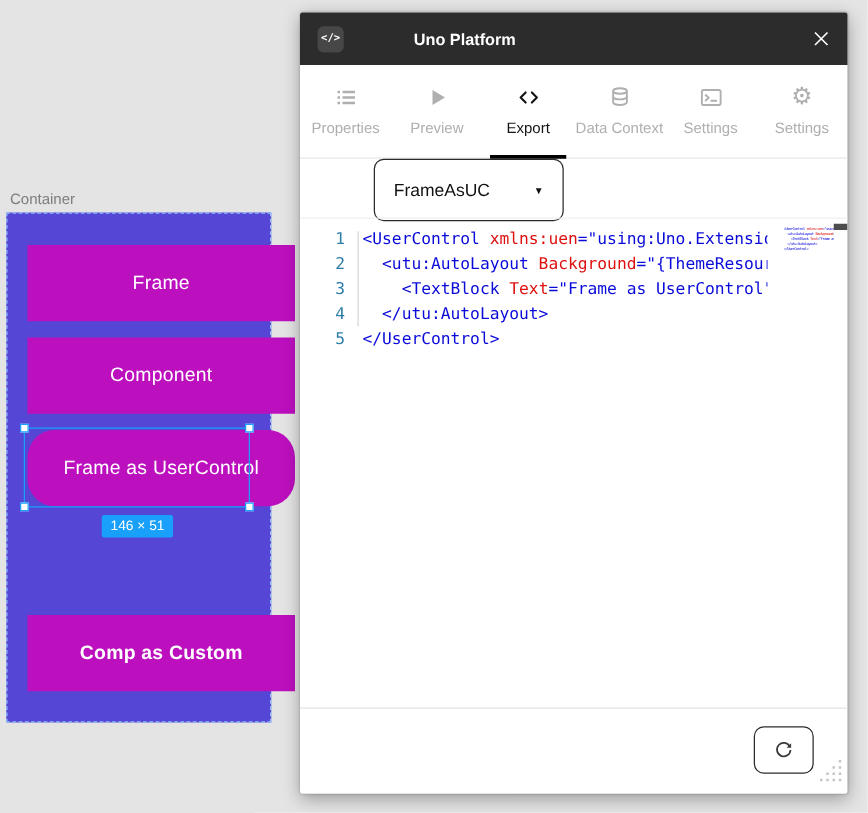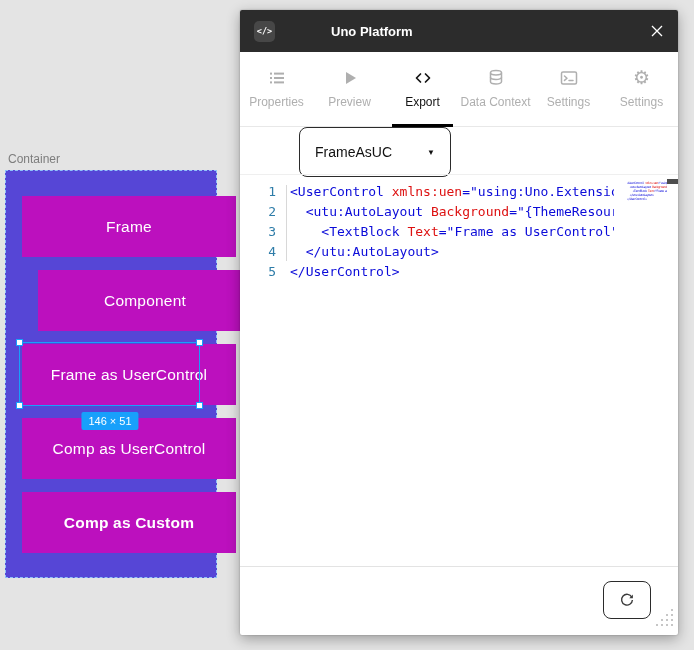--- a/index.html
+++ b/index.html
@@ -7,21 +7,21 @@
   *{box-sizing:border-box;}
 
   
   .canvas-label{position:absolute;left:8px;top:152px;font-size:12px;color:#7d7d7d;}
   .container-frame{position:absolute;left:5px;top:170px;width:212px;height:408px;
     background:var(--container_fill,#5646d6);border:1px dashed var(--container_border,#8fc2fa);}
   .ui-button{position:absolute;left:16px;width:214px;height:61px;
     background:var(--button_fill,#bc10be);color:var(--button_text,#fff);
     display:flex;align-items:center;justify-content:center;
     font-size:15.5px;font-weight:500;letter-spacing:.2px;white-space:nowrap;}
-  .btn-0{top:25px;} .btn-1{top:99px;margin-left:16px;} .btn-2{top:173px;} .btn-3{top:247px;} .btn-4{top:321px;font-weight:bold;}
+  .btn-0{top:25px;} .btn-1{top:99px;} .btn-2{top:173px;border-radius:22px;} .btn-3{top:247px;} .btn-4{top:321px;font-weight:bold;}
   .selection-box{position:absolute;left:19px;top:342px;width:181px;height:64px;
     border:1.5px solid var(--selection_blue,#18a0fb);}
   .handle{position:absolute;width:7px;height:7px;background:#fff;
     border:1px solid var(--selection_blue,#18a0fb);}
   .h-nw{left:-4px;top:-4px;} .h-ne{right:-4px;top:-4px;}
   .h-sw{left:-4px;bottom:-4px;} .h-se{right:-4px;bottom:-4px;}
   .size-badge{position:absolute;left:110px;top:412px;transform:translateX(-50%);
     background:var(--selection_blue,#18a0fb);color:#fff;font-size:11px;
     padding:3px 7px;border-radius:2px;white-space:nowrap;}
 
@@ -72,21 +72,20 @@
 </style>
 </head>
 <body>
 
 <div class="canvas-label">Container</div>
 
 <div class="container-frame">
   <div class="ui-button btn-0">Frame</div>
   <div class="ui-button btn-1">Component</div>
   <div class="ui-button btn-2">Frame as UserControl</div>
-  <div class="ui-button btn-3">Comp as UserControl</div>
   <div class="ui-button btn-4">Comp as Custom</div>
 </div>
 
 <div class="selection-box">
   <div class="handle h-nw"></div>
   <div class="handle h-ne"></div>
   <div class="handle h-sw"></div>
   <div class="handle h-se"></div>
 </div>
 <div class="size-badge">146 × 51</div>

